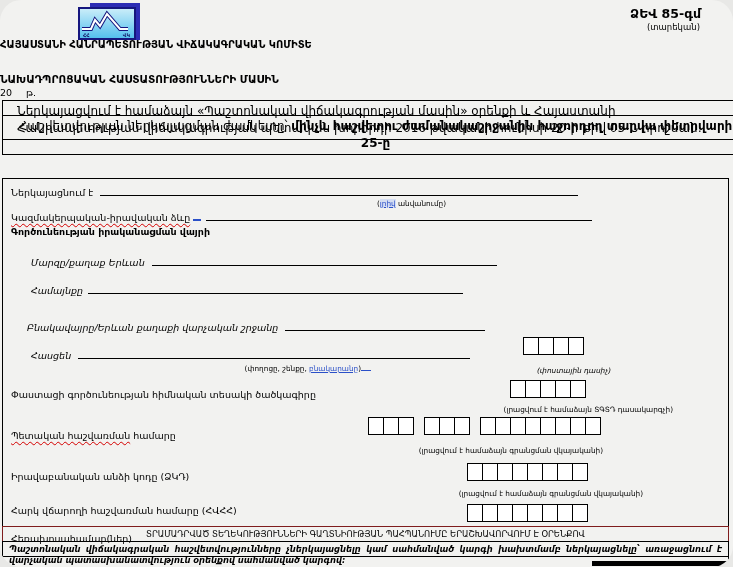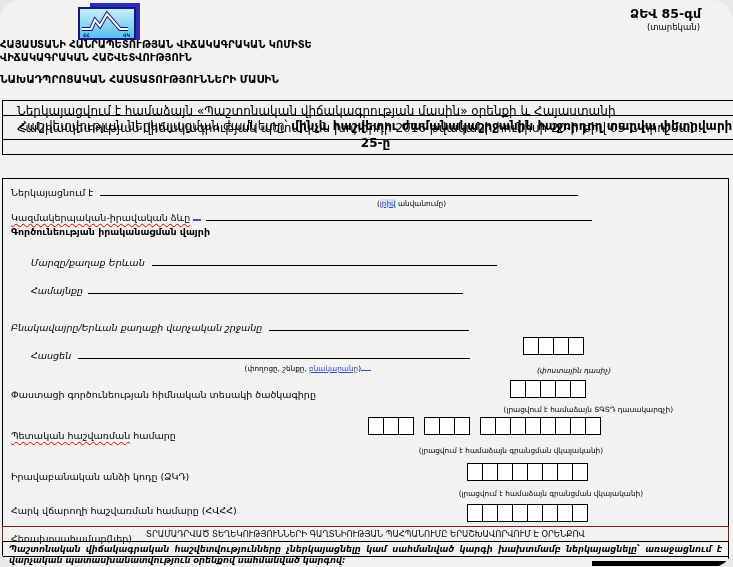--- a/index.html
+++ b/index.html
@@ -63,22 +63,22 @@
       </svg>
       <span class="logo-txt l">ՀՀ</span>
       <span class="logo-txt r">ՎԿ</span>
     </div>
   </div>
 
   <div class="abs form-code">ՁԵՎ 85-գմ</div>
   <div class="abs form-period">(տարեկան)</div>
 
   <div class="abs ctr committee">ՀԱՅԱՍՏԱՆԻ ՀԱՆՐԱՊԵՏՈՒԹՅԱՆ ՎԻՃԱԿԱԳՐԱԿԱՆ ԿՈՄԻՏԵ</div>
-  <div class="abs ctr report-type">ՎԻՃԱԿԱԳՐԱԿԱՆ ՀԱՇՎԵՏՎՈՒԹՅՈՒՆ</div>
   <div class="abs ctr report-title">ՆԱԽԱԴՊՐՈՑԱԿԱՆ ՀԱՍՏԱՏՈՒԹՅՈՒՆՆԵՐԻ ՄԱՍԻՆ</div>
+  <div class="abs ctr yearline"><span>20</span><span class="gapyear"></span><span>թ.</span></div>
 
   <div class="abs nbox nbox1">Ներկայացվում է համաձայն «Պաշտոնական վիճակագրության մասին» օրենքի և Հայաստանի Հանրապետության վիճակագրության պետական խորհրդի 2016 թվականի հունիսի 20-ի թիվ 05-Ն որոշման։</div>
   <div class="abs nbox nbox2"><span>Հաշվետվության ներկայացման ժամկետը՝ </span><span class="b">մինչև հաշվետու ժամանակաշրջանին հաջորդող տարվա փետրվարի 25-ը</span></div>
 
   <div class="abs main">
 
     <div class="row" style="left:8px;top:6px">
       <span class="lbl">Ներկայացնում է</span>
       <span class="uline" style="width:478px;margin-left:4px"></span>
     </div>
@@ -94,21 +94,21 @@
     <div class="row" style="left:28px;top:76px">
       <span class="lbl it">Մարզը/քաղաք Երևան</span>
       <span class="uline" style="width:345px;margin-left:4px"></span>
     </div>
 
     <div class="row" style="left:28px;top:104px">
       <span class="lbl it">Համայնքը</span>
       <span class="uline" style="width:375px;margin-left:2px"></span>
     </div>
 
-    <div class="row" style="left:8px;top:141px">
+    <div class="row" style="left:24px;top:141px">
       <span class="lbl it">Բնակավայրը/Երևան քաղաքի վարչական շրջանը</span>
       <span class="uline" style="width:200px;margin-left:4px"></span>
     </div>
 
     <div class="row" style="left:28px;top:169px">
       <span class="lbl it">Հասցեն</span>
       <span class="uline" style="width:392px;margin-left:4px"></span>
     </div>
     <div class="hint" style="left:168px;top:183px;width:200px"><span>(փողոցը, շենքը, </span><span class="blu2">բնակարանը</span><span>)</span><span class="ins2"></span></div>
 

